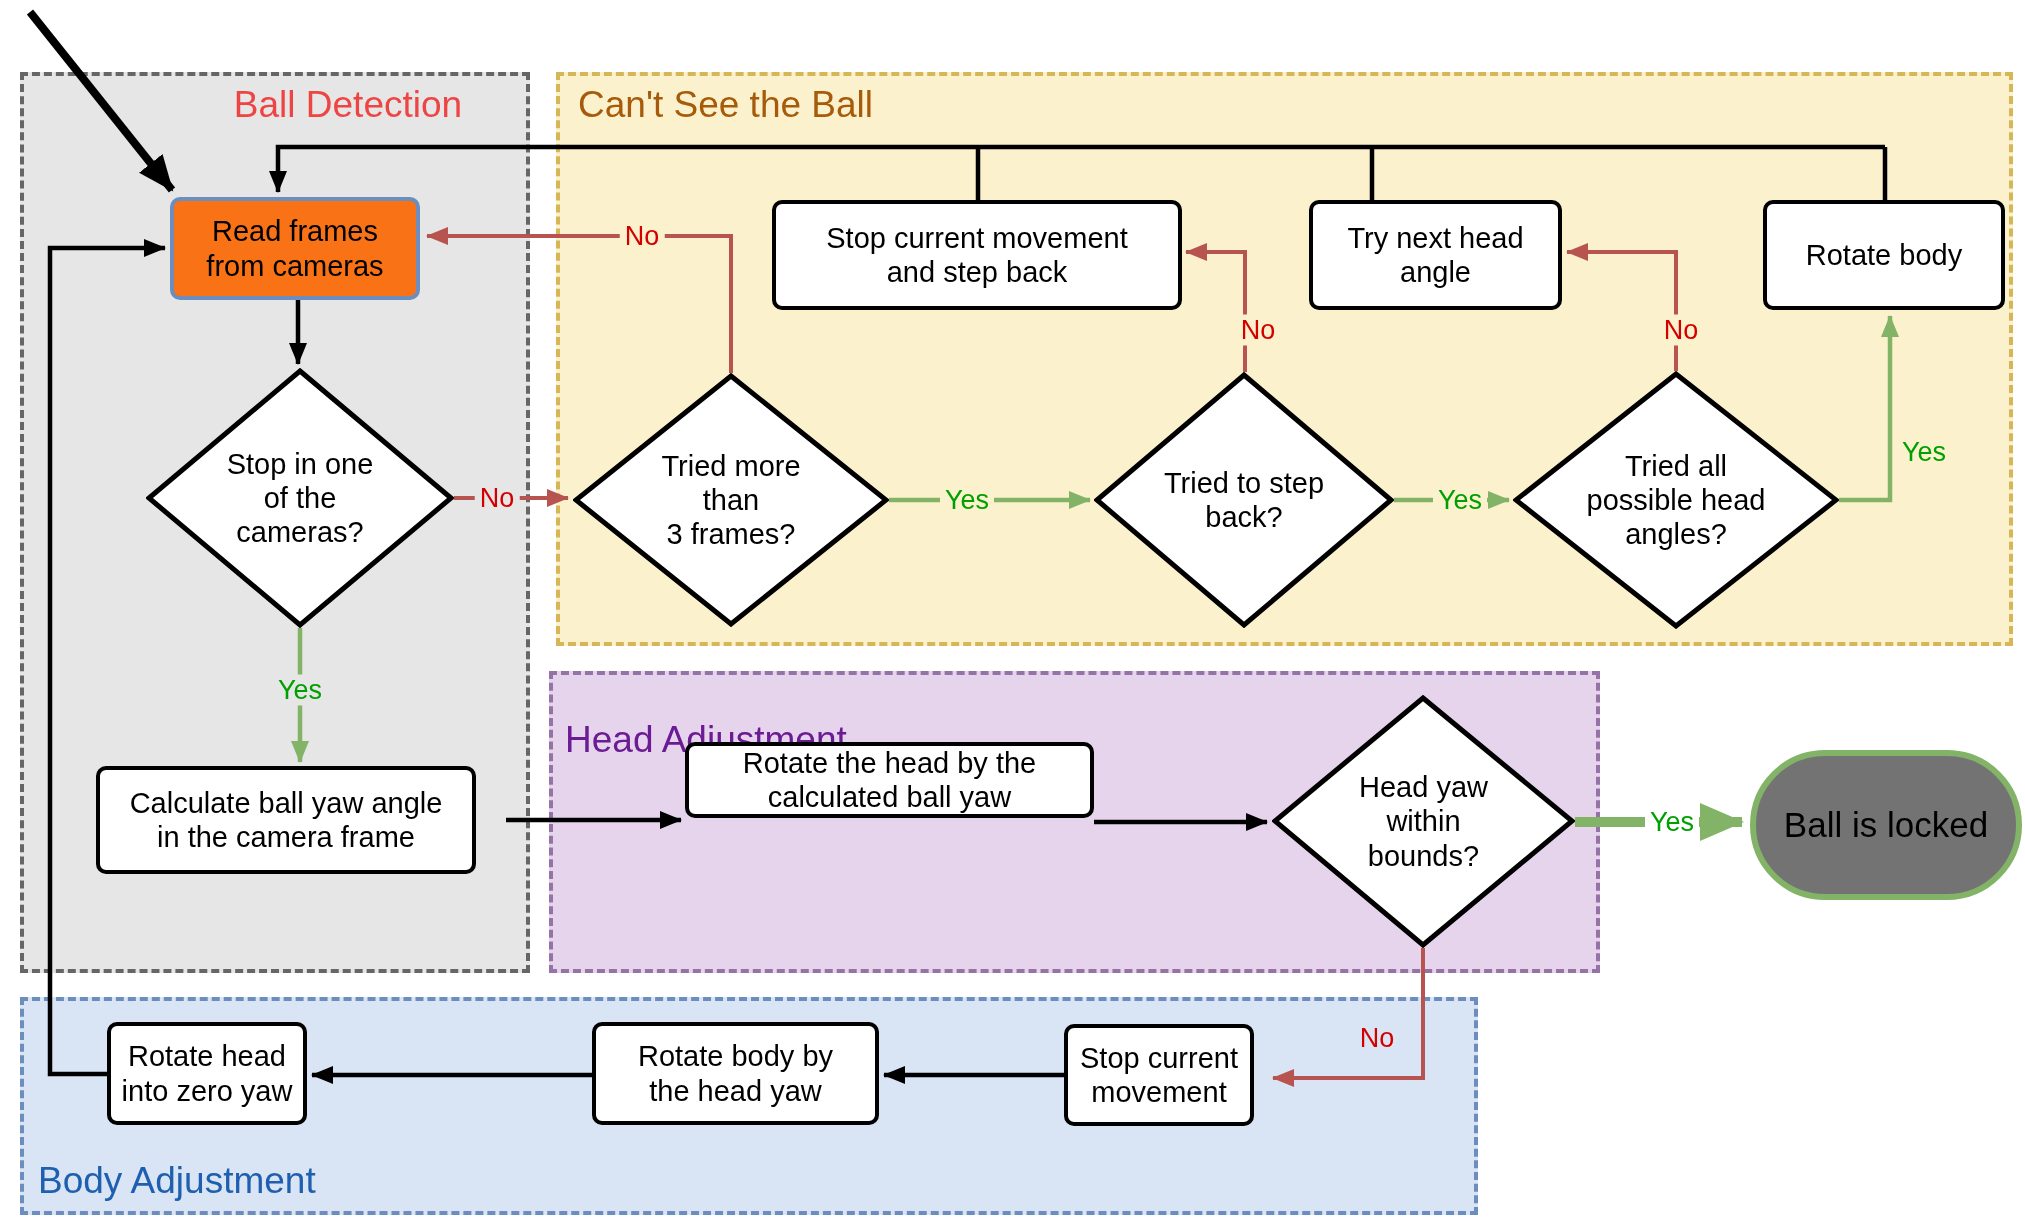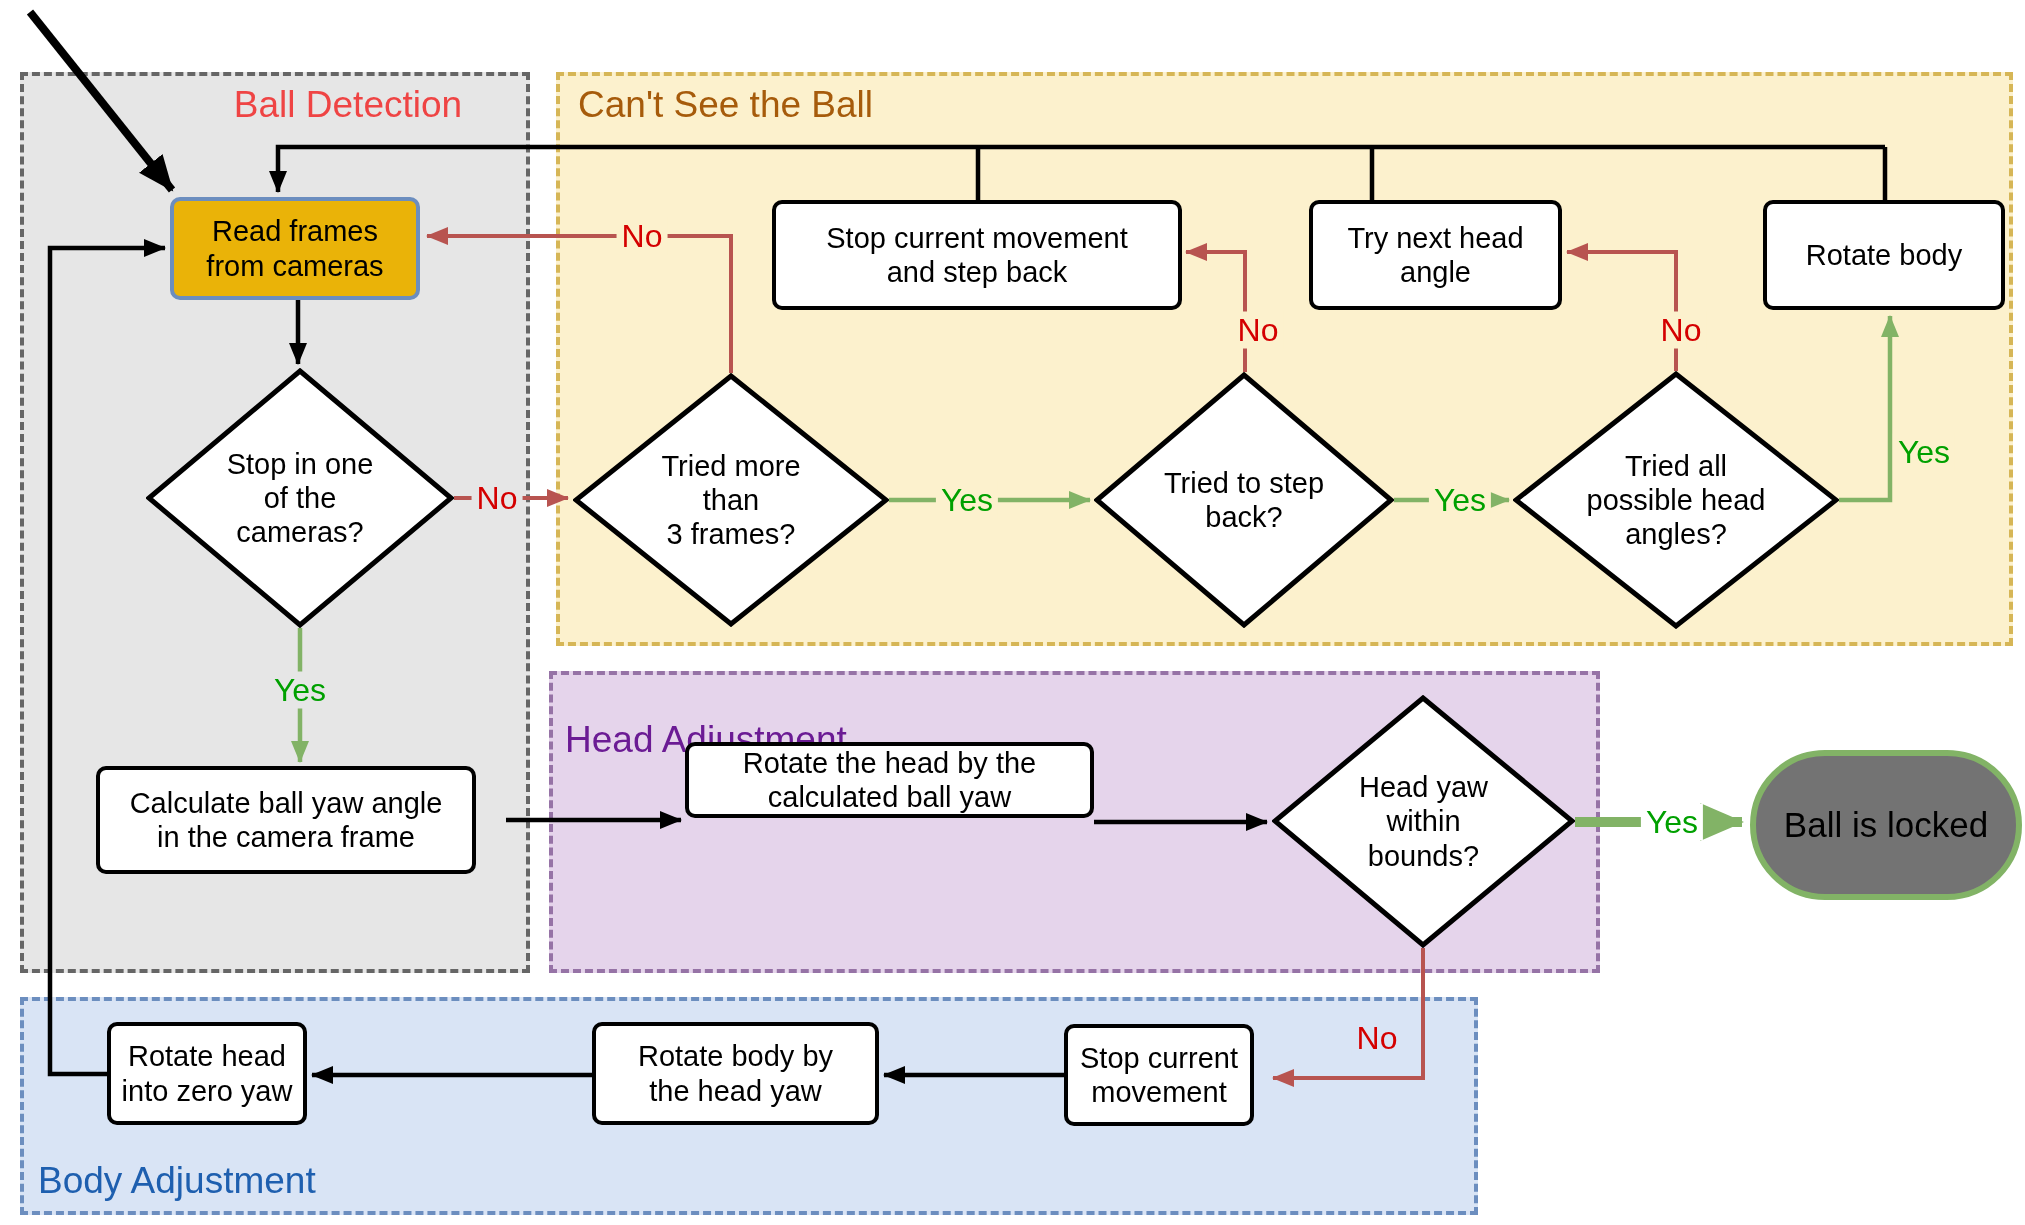--- a/index.html
+++ b/index.html
@@ -15,36 +15,36 @@
   .sec-title{position:absolute;font-size:37px;white-space:nowrap;}
   .t-ball{color:#ef4444;}
   .t-cant{color:#A65B0B;}
   .t-head{color:#6B1B94;}
   .t-body{color:#1E5FAF;}
   .node{
     position:absolute;box-sizing:border-box;background:#ffffff;
     border:4px solid #000;border-radius:10px;display:flex;align-items:center;justify-content:center;
     font-size:29px;line-height:1.18;text-align:center;white-space:pre-line;color:#000;
   }
-  .node.blue{background:#eab308;border-color:#6C8EBF;}
+  .node.blue{background:#f97316;border-color:#6C8EBF;}
   .stadium{
     position:absolute;box-sizing:border-box;background:#737373;border:6px solid #82B366;
     border-radius:80px;display:flex;align-items:center;justify-content:center;
     font-size:35px;color:#000;
   }
   .diamond{position:absolute;}
   .diamond .dtext{
     position:absolute;left:0;top:0;width:100%;height:100%;
     display:flex;align-items:center;justify-content:center;text-align:center;
     font-size:29px;line-height:1.18;white-space:pre-line;color:#000;
   }
   svg.edges{position:absolute;left:0;top:0;}
   .elabel{
     position:absolute;transform:translate(-50%,-50%);
-    font-size:32px;padding:0 5px;white-space:nowrap;z-index:6;
+    font-size:27px;padding:0 5px;white-space:nowrap;z-index:6;
   }
   .lbl-no{color:#D40000;}
   .lbl-yes{color:#00A000;}
   .bg-gray{background:#E6E6E6;}
   .bg-yellow{background:#FCF1CD;}
   .bg-blue{background:#D9E4F5;}
   .bg-white{background:#ffffff;}
   .z1{z-index:1}.z2{z-index:2}.z3{z-index:3}.z4{z-index:4}
 </style>
 </head>

